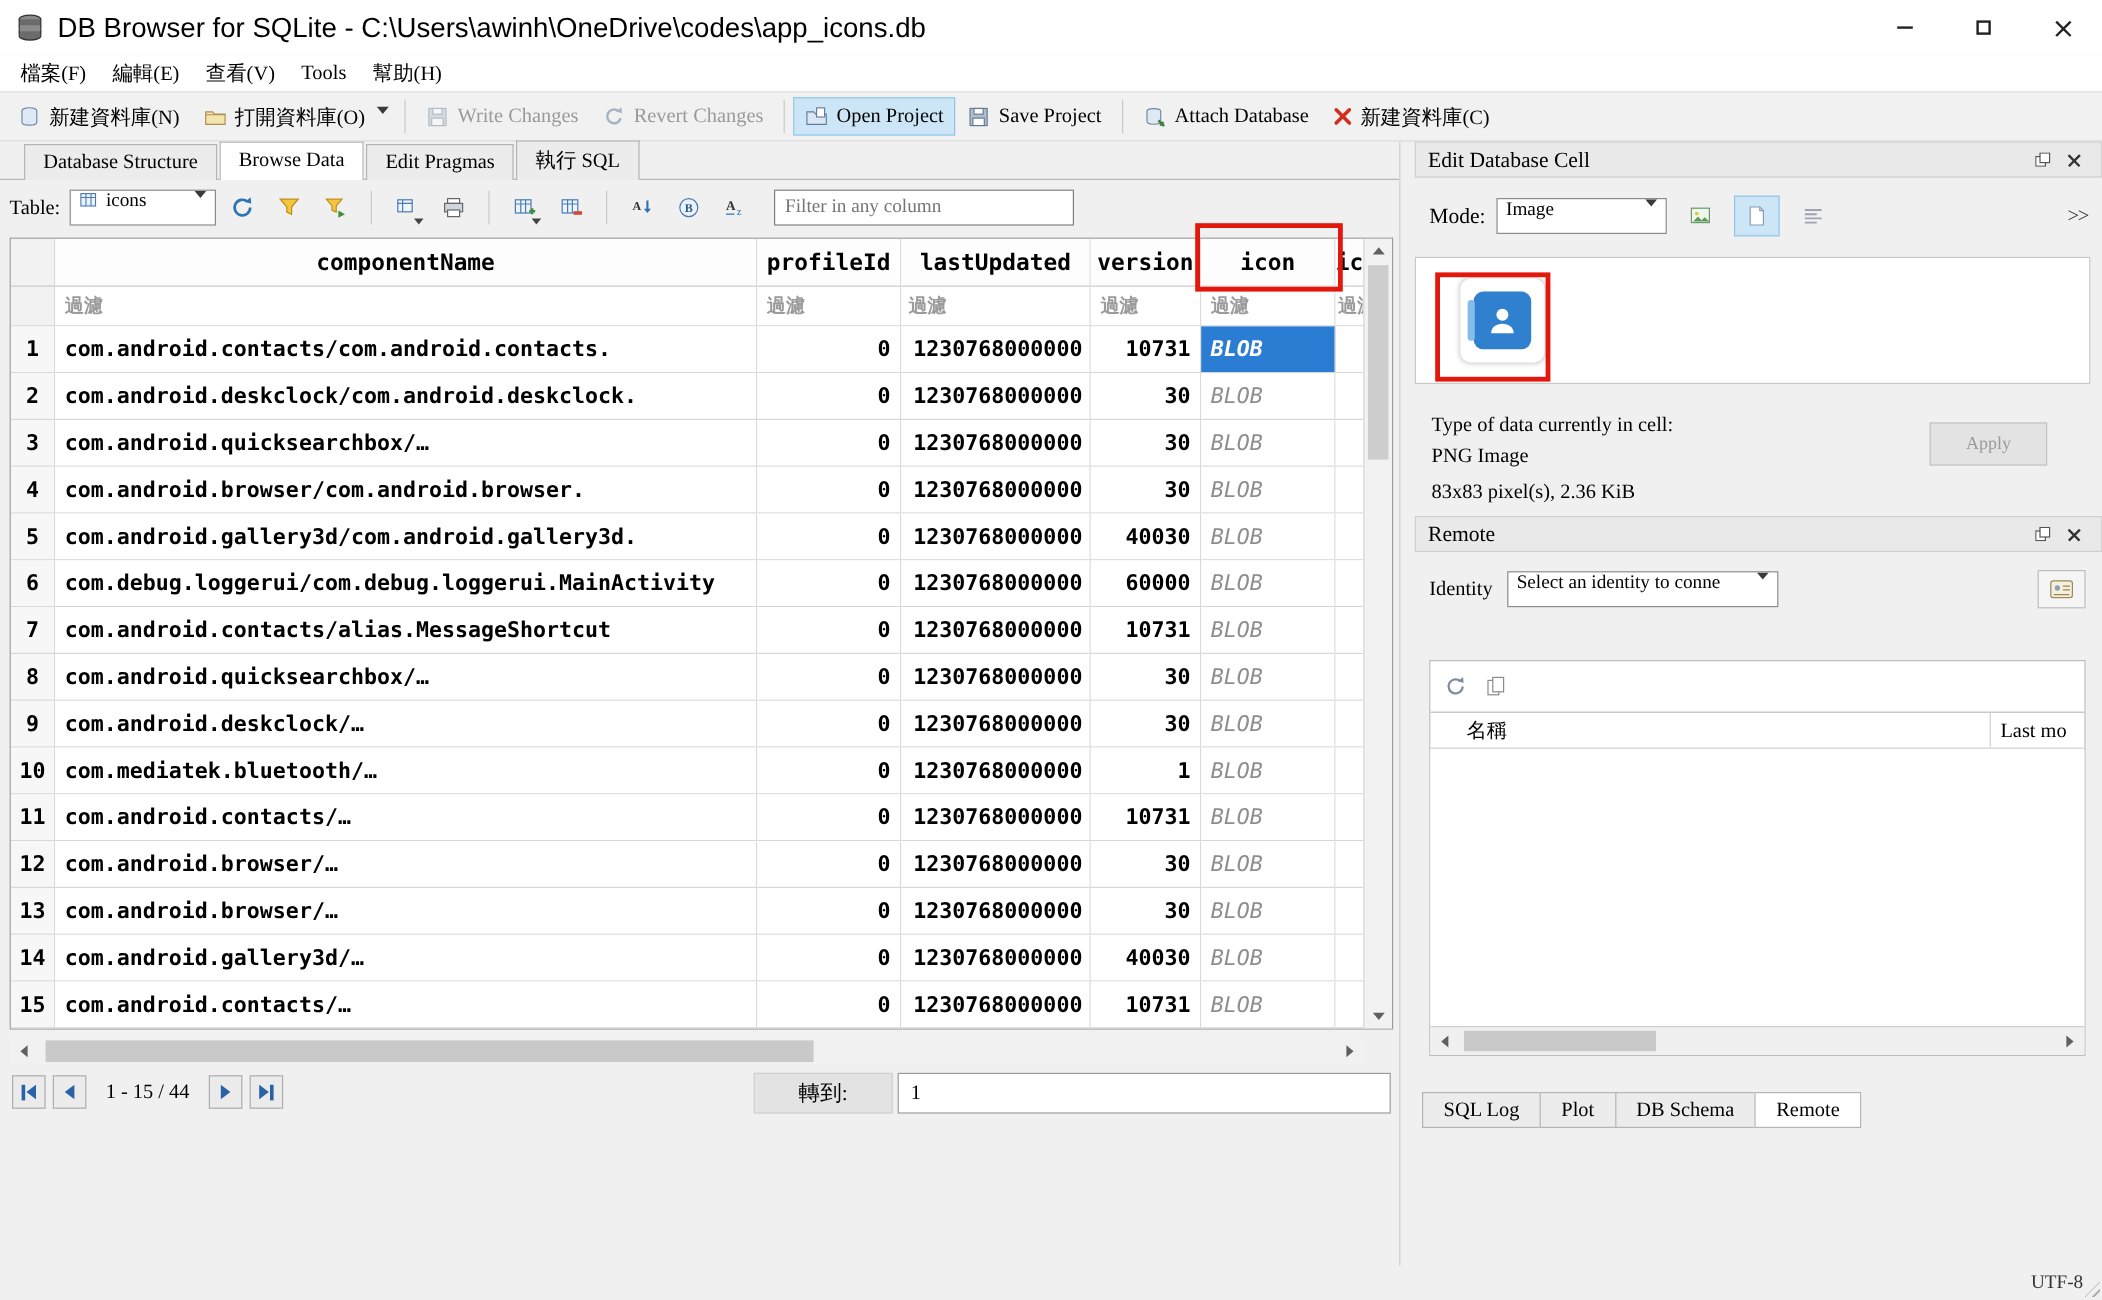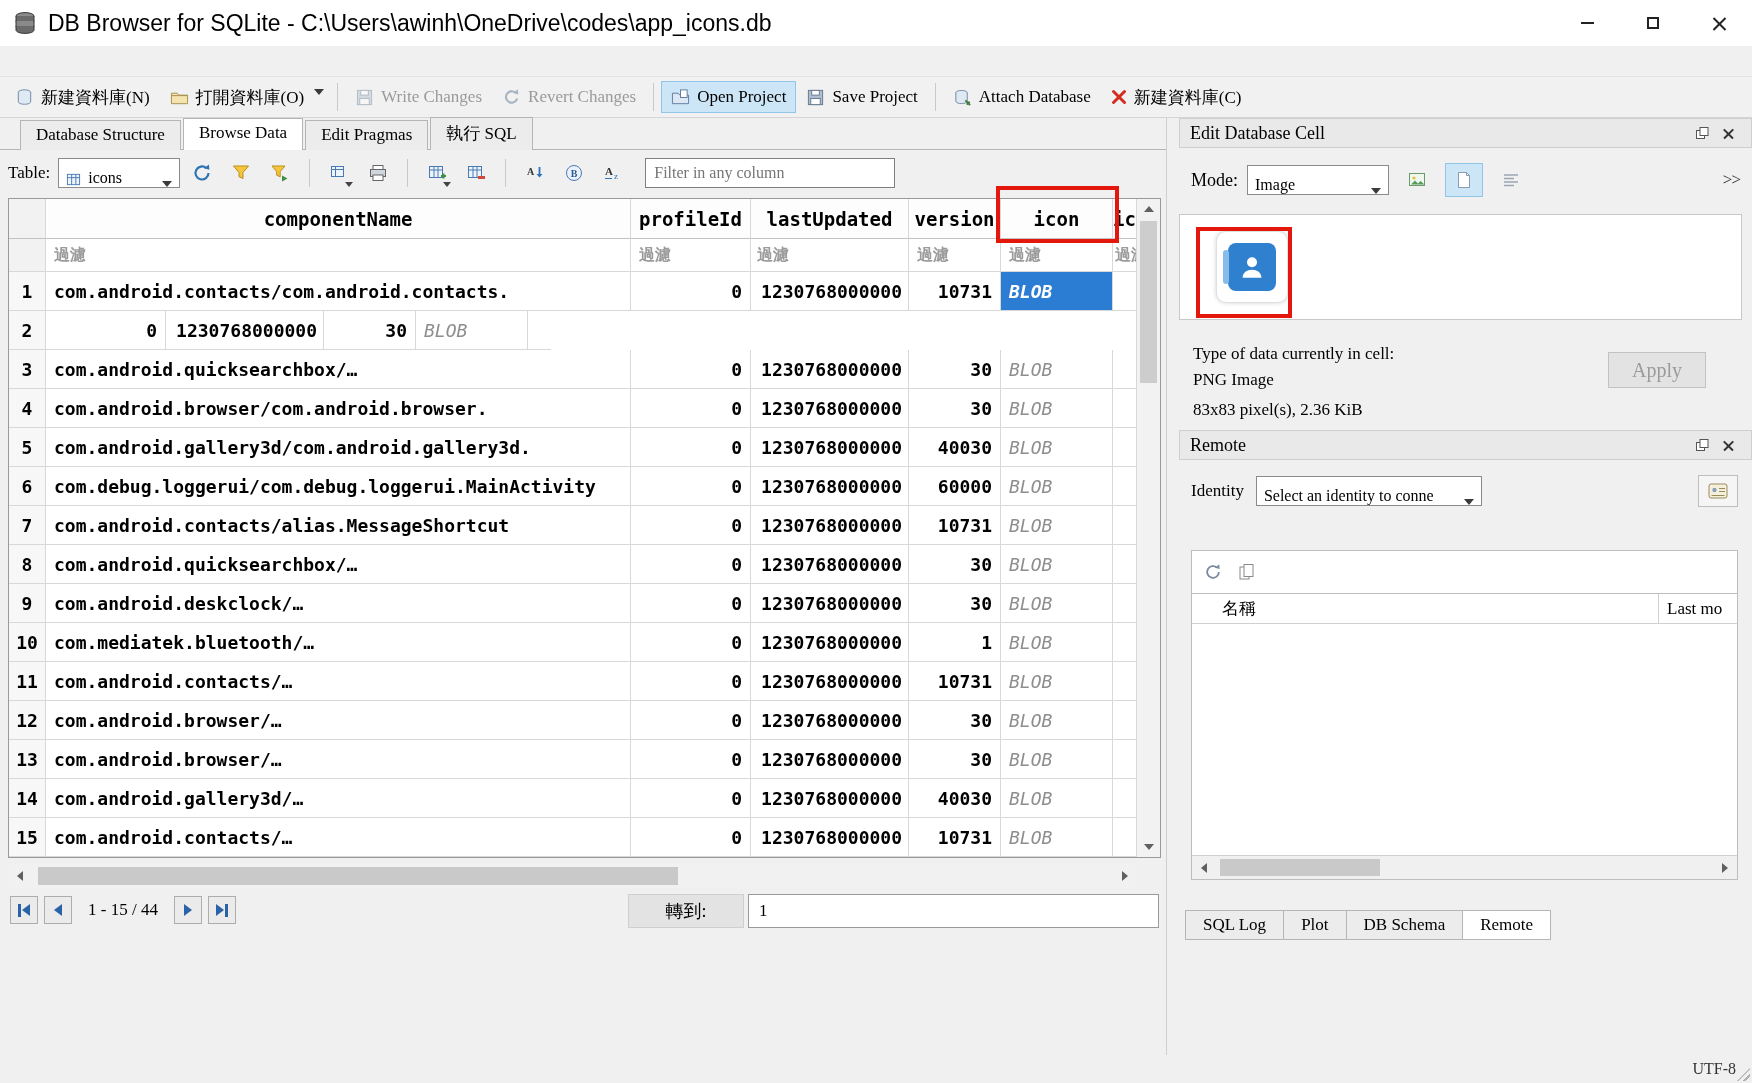--- a/index.html
+++ b/index.html
@@ -37,21 +37,21 @@
   .tbtn-caret{margin:12px 6px 0 0;align-self:flex-start;}
 
   
   .left{position:absolute;left:0;top:118px;width:1166px;height:937px;background:#f0f0f0;}
   .tabbar{position:absolute;left:0;top:0;width:100%;height:32px;display:flex;align-items:flex-end;border-bottom:1px solid #b5b5b5;padding-left:20px;}
   .tab{font-size:17px;padding:4px 15px 5px;background:#ececec;border:1px solid #b5b5b5;border-bottom:none;margin-right:2px;position:relative;top:1px;white-space:nowrap;}
   .tab.active{background:#fff;padding-bottom:7px;}
 
   .browse-bar{position:absolute;left:0;top:32px;width:100%;height:46px;display:flex;align-items:center;padding:0 8px;gap:5px;}
   .lbl{font-size:17px;margin-right:3px;}
-  .combo{display:flex;align-items:flex-end;background:#fff;border:1px solid #8a8a8a;height:30px;padding:0 7px;gap:7px;font-size:16px;white-space:nowrap;overflow:hidden;}
+  .combo{display:flex;align-items:flex-start;background:#fff;border:1px solid #8a8a8a;height:30px;padding:0 7px;gap:7px;font-size:16px;white-space:nowrap;overflow:hidden;}
   .table-combo{width:122px;}
   .combo .spacer{flex:1;}
   .ibtn{position:relative;width:34px;height:32px;display:flex;align-items:center;justify-content:center;border:1px solid transparent;}
   .ibtn .sub-caret{position:absolute;bottom:1px;right:2px;border-left:4px solid transparent;border-right:4px solid transparent;border-top:5px solid #444;width:0;height:0;}
   .filter-input{width:250px;height:30px;border:1px solid #7f7f7f;font-size:16px;padding:0 8px;font-family:"Liberation Serif",serif;margin-left:10px;background:#fff;}
 
   
   .grid{position:absolute;left:8px;top:80px;width:1153px;height:660px;background:#fff;border:1px solid #9a9a9a;}
   .grid-inner{position:absolute;left:0;top:0;right:24px;bottom:0;overflow:hidden;}
   .grid-row{display:flex;height:39px;}
@@ -117,21 +117,21 @@
   .mbtn.active{background:#cde6f7;border-color:#92c5e8;}
   .overflow{margin-left:auto;font-size:17px;color:#333;letter-spacing:-1px;}
 
   .preview{position:absolute;left:12px;top:96px;right:10px;height:106px;background:#fff;border:1px solid #c9c9c9;}
   .contact{position:absolute;left:36px;top:16px;width:72px;height:72px;background:#fff;border:1px solid #e0e0e0;border-radius:10px;box-shadow:0 0 4px rgba(0,0,0,.18);display:flex;align-items:center;justify-content:center;}
   .contact-inner{width:48px;height:48px;background:#2f80cf;border-radius:8px;position:relative;display:flex;align-items:center;justify-content:center;}
   .contact-strip{position:absolute;left:-5px;top:7px;width:6px;height:34px;background:#85bce8;border-radius:3px;}
 
   .type-caption{position:absolute;left:26px;top:226px;font-size:17px;}
   .type-value{position:absolute;left:26px;top:252px;font-size:17px;}
-  .apply-btn{position:absolute;right:46px;top:234px;width:98px;height:36px;background:#e3e3e3;border:1px solid #c2c2c2;color:#9a9a9a;font-size:20px;display:flex;align-items:center;justify-content:center;}
+  .apply-btn{position:absolute;right:46px;top:234px;width:98px;height:36px;background:#e3e3e3;border:1px solid #c2c2c2;color:#9a9a9a;font-size:15px;display:flex;align-items:center;justify-content:center;}
   .size-text{position:absolute;left:26px;top:282px;font-size:17px;}
 
   .identity-row{position:absolute;left:24px;top:356px;right:14px;height:34px;display:flex;align-items:center;gap:12px;font-size:17px;}
   .identity-combo{width:226px;}
   .id-btn{margin-left:auto;width:40px;height:32px;border:1px solid #bdbdbd;background:#f5f5f5;display:flex;align-items:center;justify-content:center;}
 
   .rtabs{position:absolute;left:24px;top:402px;right:14px;height:31px;display:flex;align-items:flex-end;}
   .rtab{font-size:17px;padding:4px 13px 5px;border:1px solid #bdbdbd;border-bottom:none;background:#ececec;position:relative;top:1px;margin-right:1px;white-space:nowrap;overflow:hidden;}
   .rtab.active{background:#fff;}
   .rtab.clip{max-width:104px;}
@@ -186,20 +186,27 @@
         </div>
       <div class="win-btn">
           <span class="glyph-max"></span>
         </div>
       <div class="win-btn">
           <span class="glyph-x"></span>
         </div>
     </div>
   </div>
 
+  <div class="menubar">
+    <span class="menu-item">檔案(F)</span>
+    <span class="menu-item">編輯(E)</span>
+    <span class="menu-item">查看(V)</span>
+    <span class="menu-item">Tools</span>
+    <span class="menu-item">幫助(H)</span>
+  </div>
 
   <div class="toolbar">
     <div class="tbtn">
       <span style="display:flex;">
           <svg width="19" height="19" viewBox="0 0 20 20">
             <ellipse cx="10" cy="4.5" rx="6.5" ry="2.6" fill="#dfe9f3" stroke="#6f87a3"></ellipse>
             <path d="M3.5 4.5v10c0 1.5 2.9 2.6 6.5 2.6s6.5-1.1 6.5-2.6v-10" fill="#dfe9f3" stroke="#6f87a3"></path>
           </svg>
         </span>
       <span>新建資料庫(N)</span>
@@ -393,20 +400,21 @@
               <div class="gc w-gutter gnum">1</div>
               <div class="gc w-comp">com.android.contacts/com.android.contacts.</div>
               <div class="gc w-profile">0</div>
               <div class="gc w-updated">1230768000000</div>
               <div class="gc w-version">10731</div>
               <div class="gc w-icon blob selected" style="background: rgb(43, 124, 211);">BLOB</div>
               <div class="gc w-partial"></div>
             </div>
             <div class="grid-row">
               <div class="gc w-gutter gnum">2</div>
+              <div class="gc w-comp">com.android.deskclock/com.android.deskclock.</div>
               <div class="gc w-profile">0</div>
               <div class="gc w-updated">1230768000000</div>
               <div class="gc w-version">30</div>
               <div class="gc w-icon blob">BLOB</div>
               <div class="gc w-partial"></div>
             </div>
             <div class="grid-row">
               <div class="gc w-gutter gnum">3</div>
               <div class="gc w-comp">com.android.quicksearchbox/…</div>
               <div class="gc w-profile">0</div>

